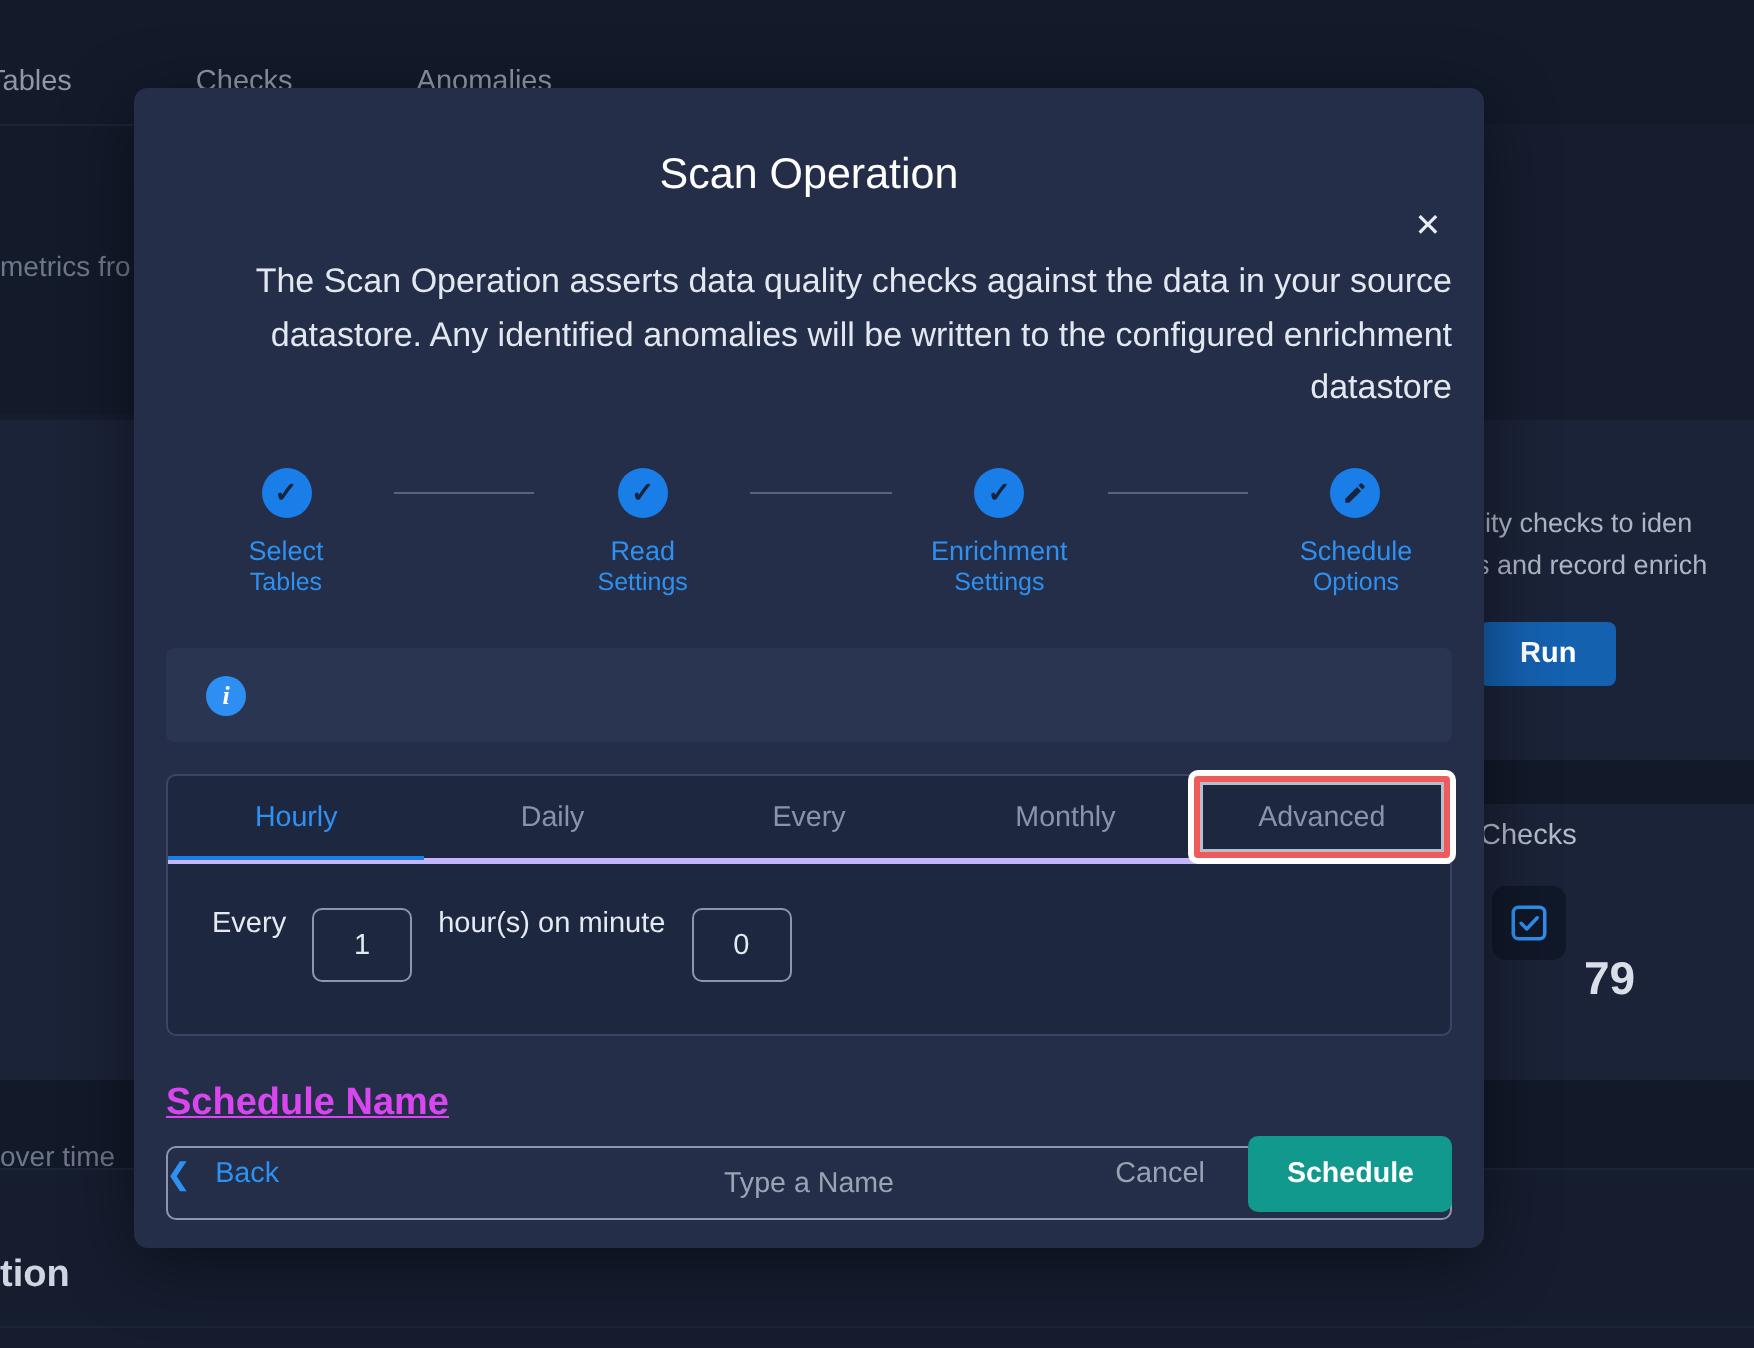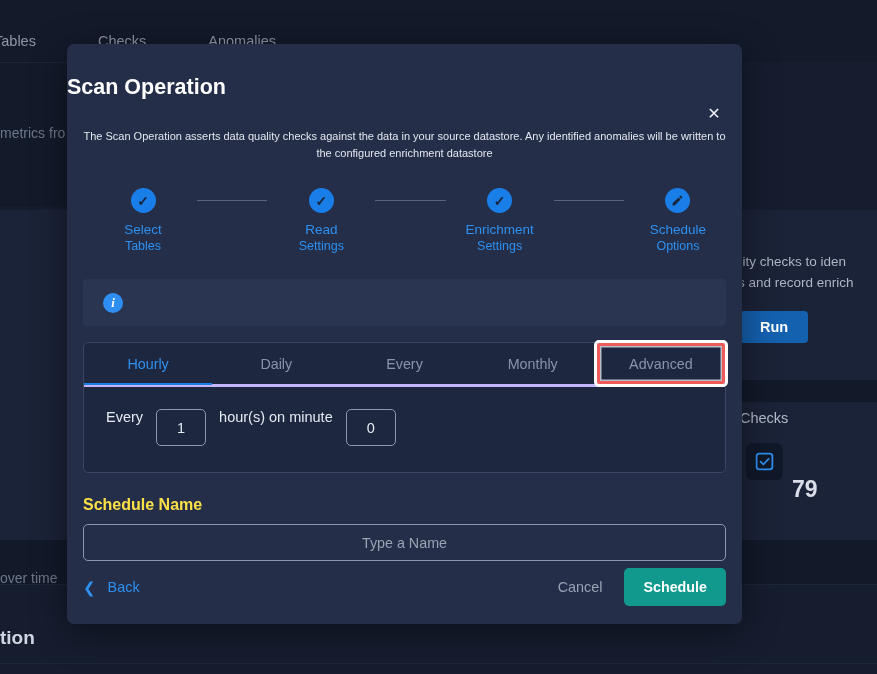--- a/index.html
+++ b/index.html
@@ -97,27 +97,27 @@
   }
   .modal-close {
     position: absolute; right: 14px; top: 56px;
     width: 28px; height: 28px;
     display: flex; align-items: center; justify-content: center;
     color: #e8ecf3; font-size: 16px; background: none; border: none;
     cursor: pointer; line-height: 1;
   }
   .modal-title {
     margin-top: 31px;
-    color: #ffffff;
-    font-size: 21.5px; font-weight: bold;
+    text-align: center; color: #ffffff;
+    font-size: 21.5px; font-weight: normal;
   }
   .modal-desc {
     margin: 28px 16px 0 16px;
-    color: #e2e7f0; font-size: 11px; line-height: 1.56;
-    text-align: center;
+    color: #e2e7f0; font-size: 17px; line-height: 1.56;
+    text-align: right;
   }
 
   
   .stepper {
     margin: 26px 10px 0 22px;
     display: flex; align-items: flex-start;
   }
   .step {
     display: flex; flex-direction: column; align-items: center;
     width: 108px; flex: 0 0 auto;
@@ -196,21 +196,21 @@
     width: 50px; height: 37px;
     border: 1px solid #8e96ab; border-radius: 5px;
     background: transparent; color: #e4e9f2;
     text-align: center; font-size: 14.5px;
     font-family: "Liberation Sans", sans-serif;
   }
 
   
   .field-label {
     margin: 23px 16px 0 16px;
-    color: #fde047; font-size: 16px; font-weight: bold;
+    color: #d946ef; font-size: 19px; font-weight: bold; text-decoration: underline;
   }
   .name-input {
     margin: 10px 16px 0 16px;
     width: calc(100% - 32px); height: 37px;
     background: transparent;
     border: 1px solid #8e96ab; border-radius: 5px;
     color: #e4e9f2; font-size: 14.3px;
     padding: 0 12px;
     font-family: "Liberation Sans", sans-serif;
     text-align: center;

